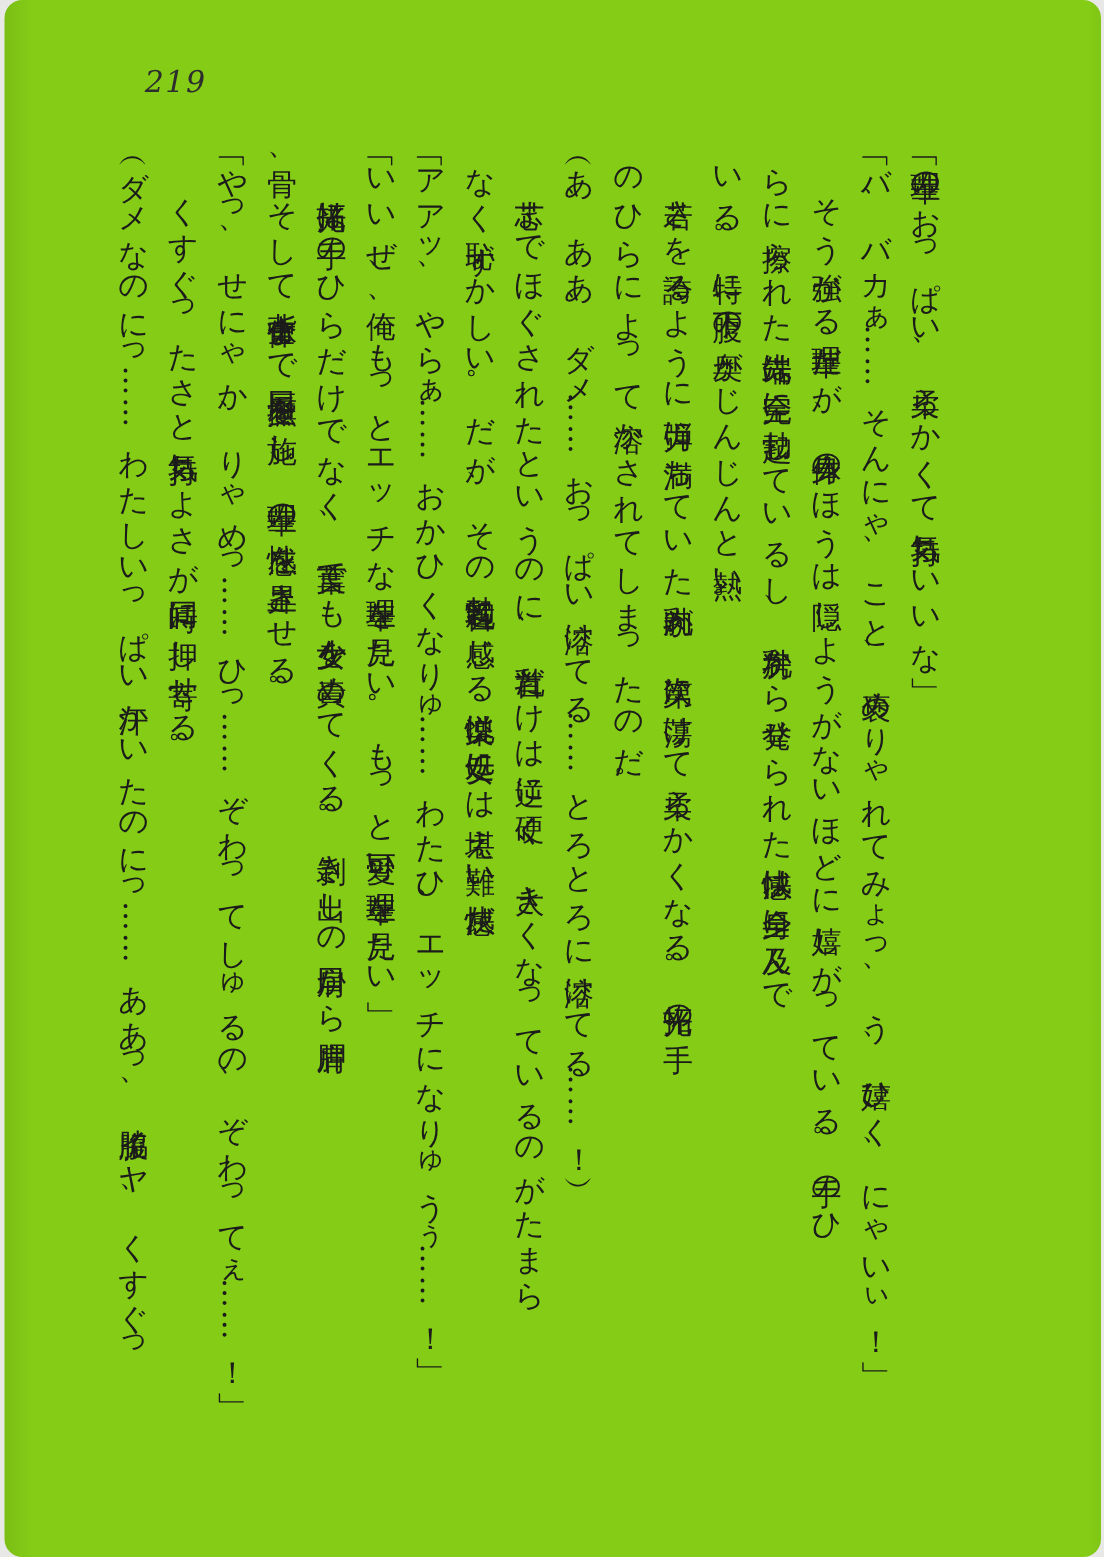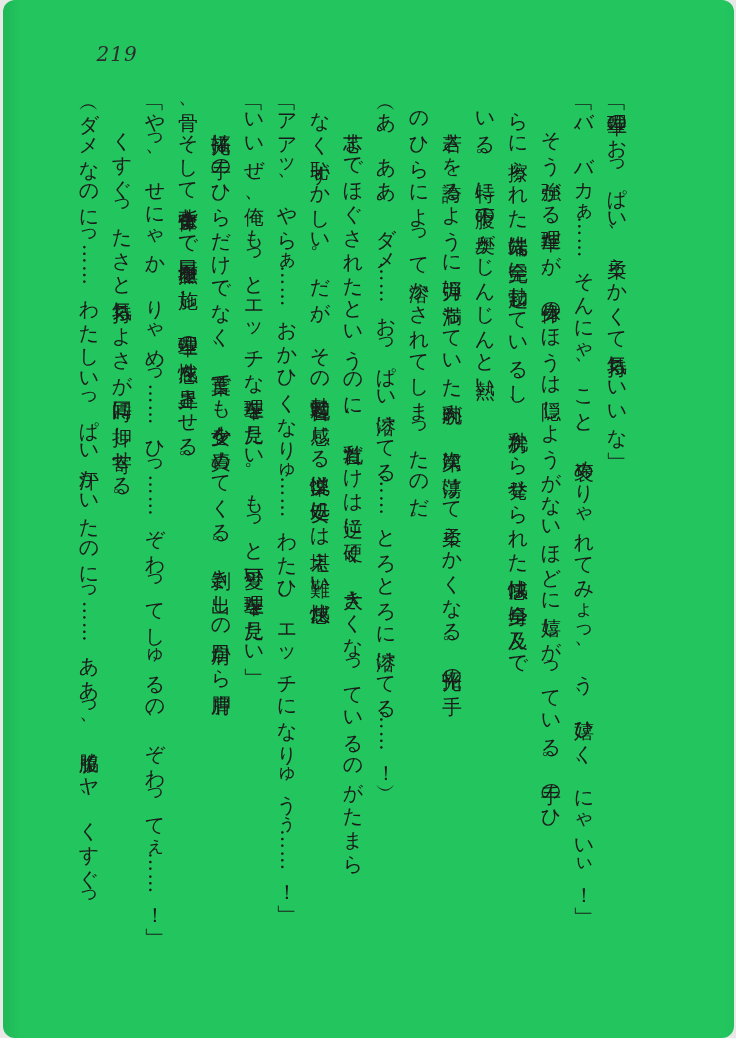--- a/index.html
+++ b/index.html
@@ -5,21 +5,21 @@
   html, body {
     margin: 0;
     padding: 0;
     background: #e8e8e6;
   }
   .page {
     position: relative;
     width: 731px;
     height: 1038px;
     margin: 0 auto;
-    background: #22c55e;
+    background: #84cc16;
     overflow: hidden;
     font-family: "DejaVu Serif", "Liberation Serif", serif;
     border-radius: 12px;
   }
   
   .page::before {
     content: "";
     position: absolute;
     left: 0; top: 0; bottom: 0;
     width: 18px;

